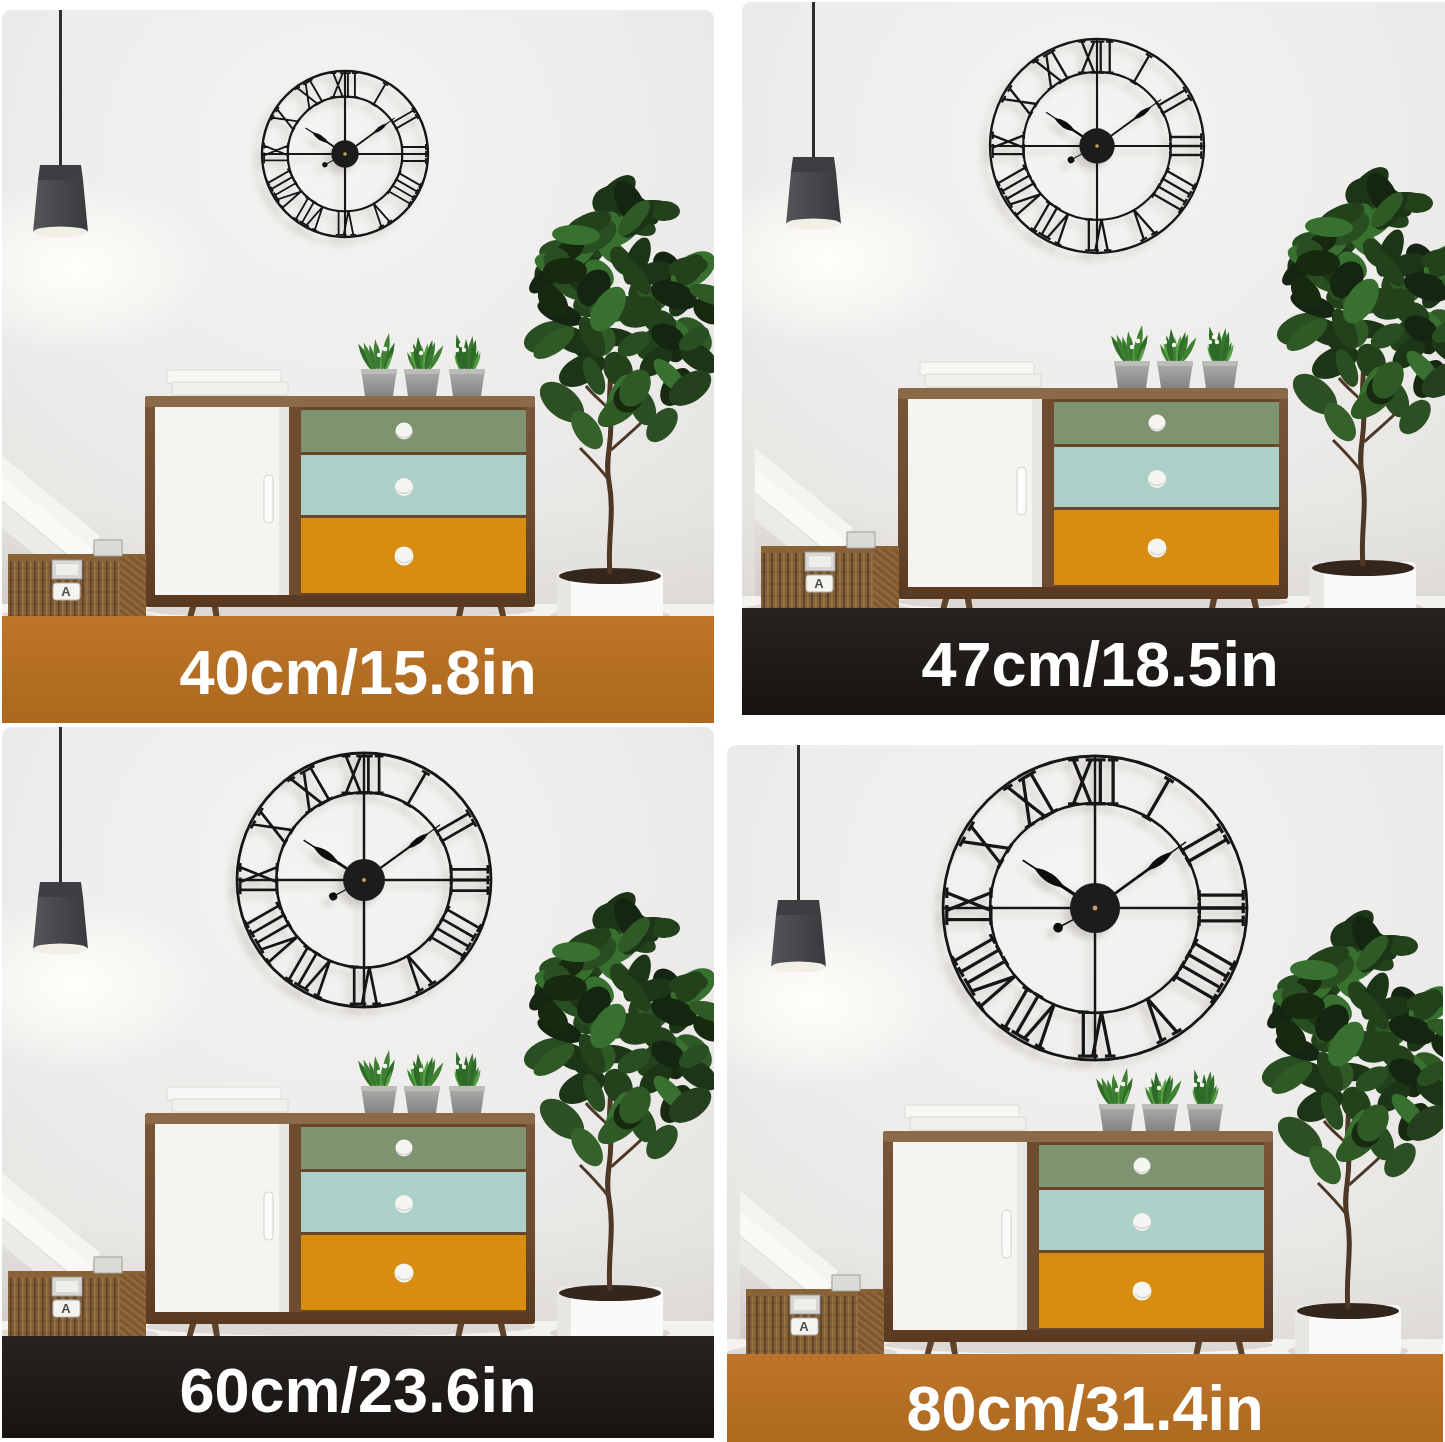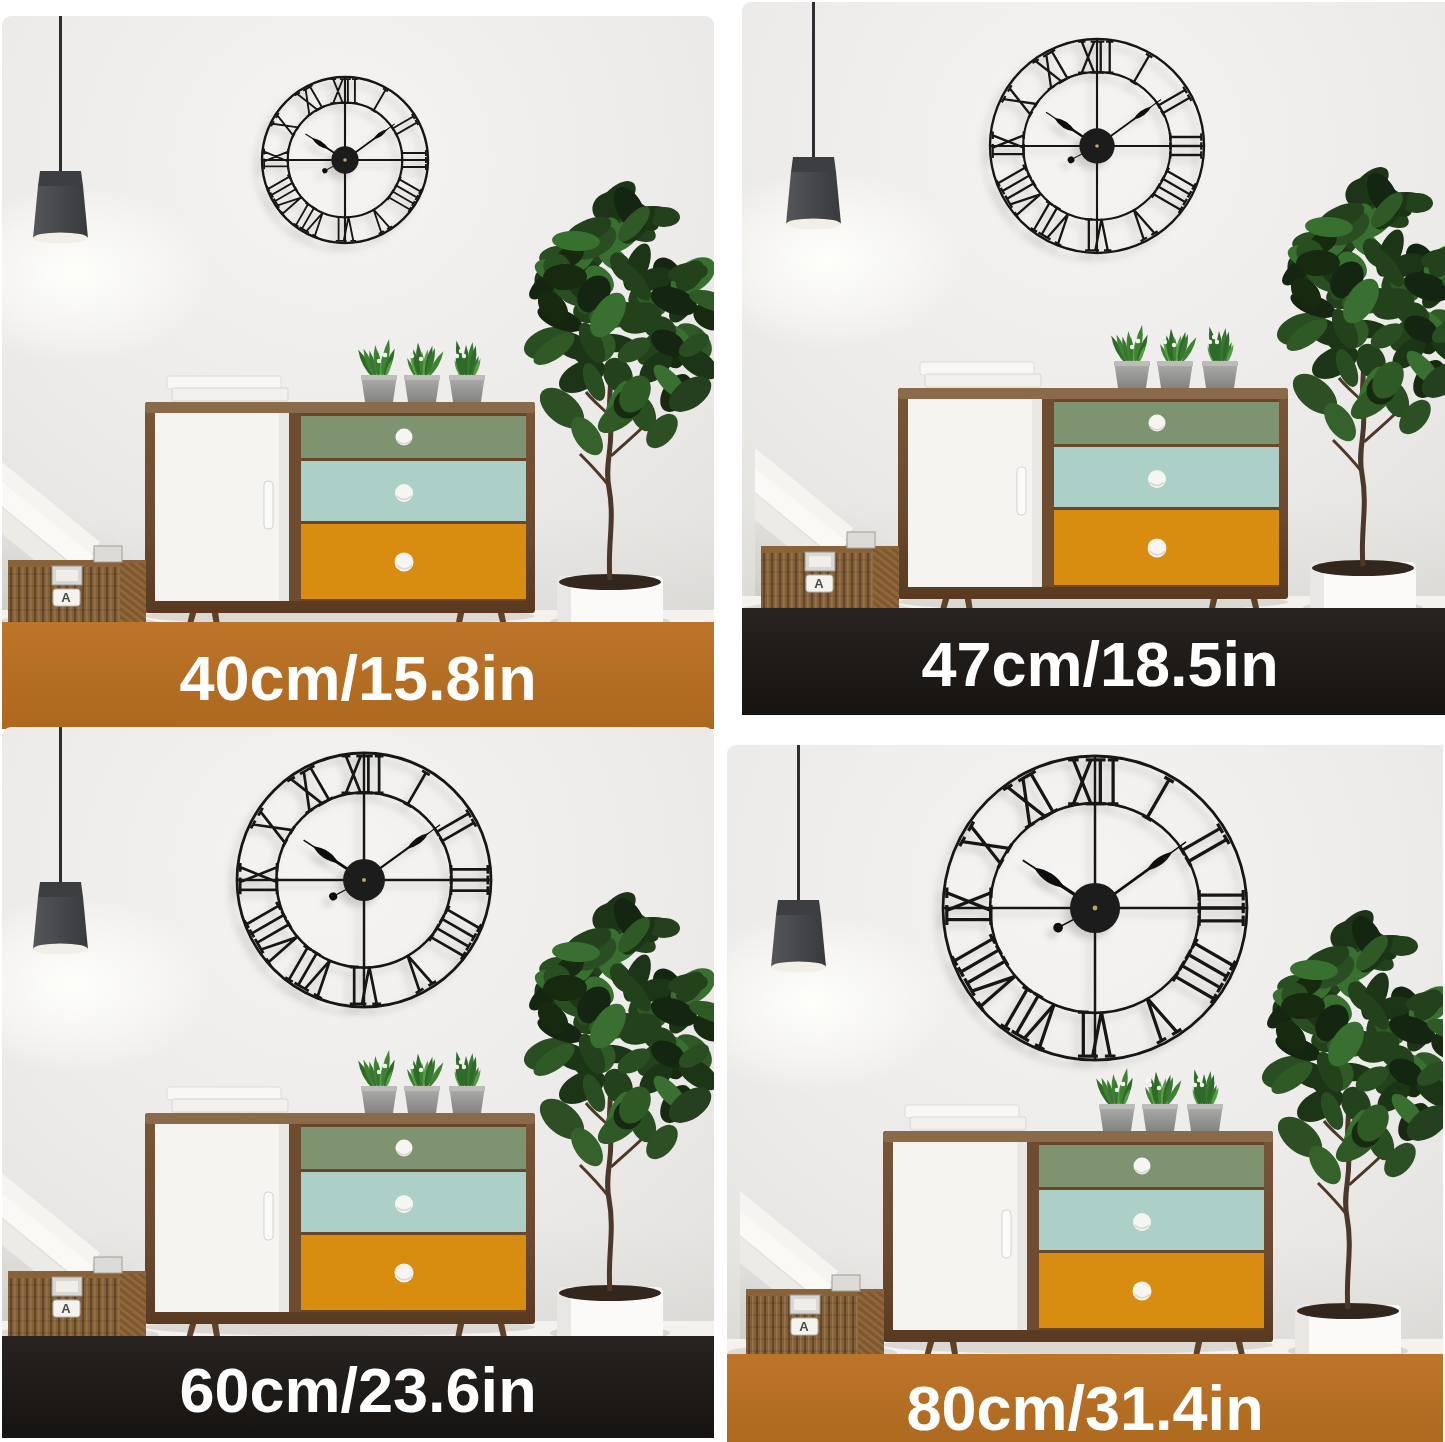--- a/index.html
+++ b/index.html
@@ -290,21 +290,21 @@
           <rect x="50" y="550" width="30" height="19" fill="#d9d7d3" stroke="#9a9894" stroke-width="1"></rect>
           <rect x="54" y="554" width="22" height="11" fill="#efeeea"></rect>
           <rect x="92" y="530" width="28" height="16" fill="#dddbd7" stroke="#a09e99" stroke-width="1"></rect>
           <rect x="51" y="573" width="27" height="17" rx="3" fill="#f4f3ef" stroke="#b5b3ae" stroke-width="1"></rect>
           <text x="64" y="586" text-anchor="middle" font-family="Liberation Sans, sans-serif" font-size="13" font-weight="bold" fill="#4a4a48">A</text>
         </g>
 </g>
 </defs>
 </svg>
 
-<div class="panel" style="left:2px;top:16px;width:712px;height:855px">
+<div class="panel" style="left:2px;top:10px;width:712px;height:855px">
 <svg width="712" height="713" viewBox="0 0 712 713">
 <g transform="translate(0,0)">
         <use href="#sceneback"></use>
       </g>
 
 <g transform="translate(343,144)" filter="url(#cshadow)">
         <circle r="83" fill="none" stroke="#161616" stroke-width="2.4"></circle>
         <circle r="57.3" fill="none" stroke="#161616" stroke-width="2.21"></circle>
         <line x1="0" y1="-83" x2="0" y2="83" stroke="#161616" stroke-width="2.16"></line>
         <line x1="-83" y1="0" x2="83" y2="0" stroke="#161616" stroke-width="2.16"></line>

